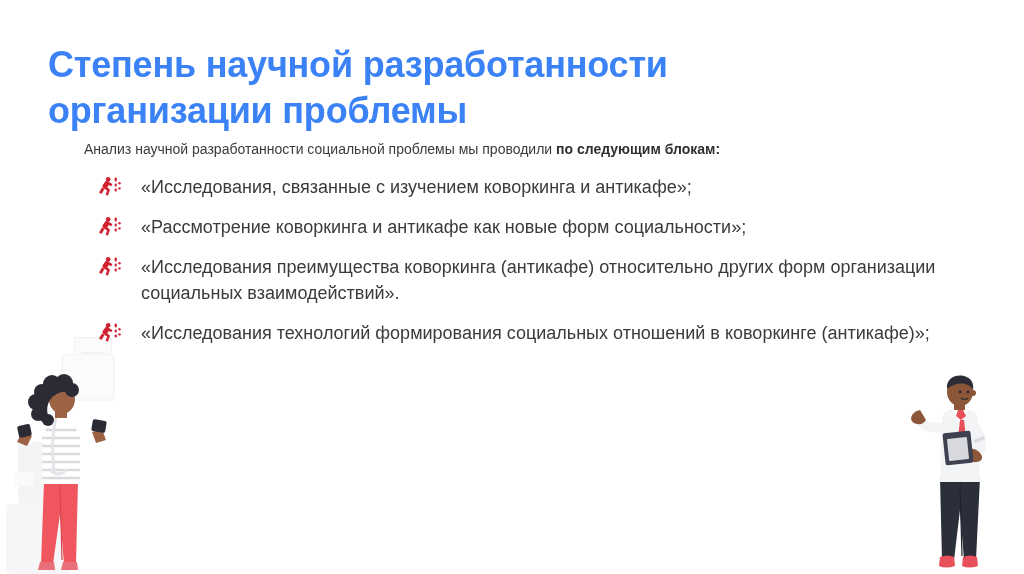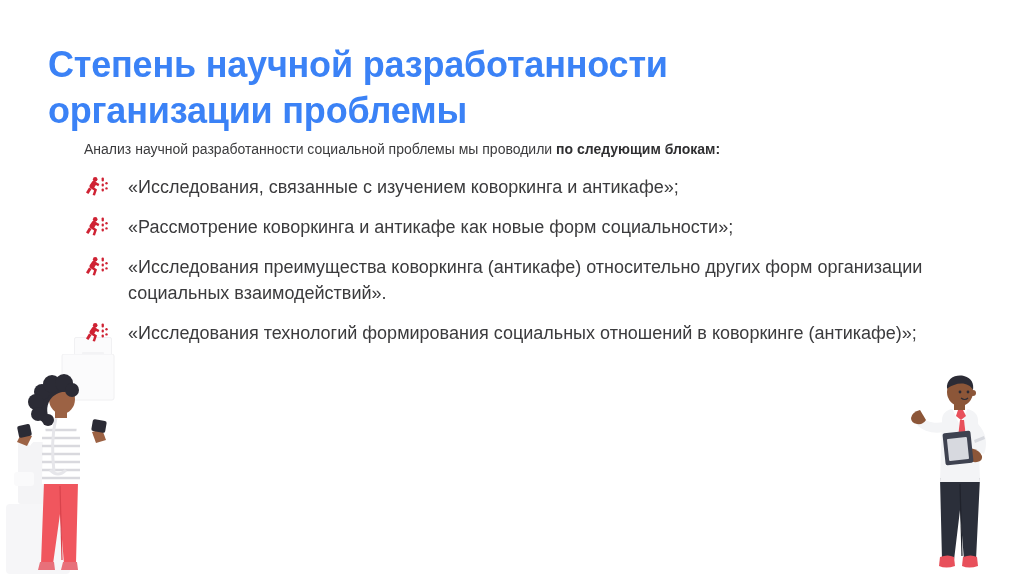--- a/index.html
+++ b/index.html
@@ -56,21 +56,21 @@
     width: 830px;
     margin: 0 0 14px 0;
   }
   .lead b {
     font-weight: bold;
     color: #2f2f31;
   }
 
   .bullets {
     list-style: none;
-    margin: 0;
+    margin: 13px;
     padding: 0;
   }
   .bullet {
     position: relative;
     padding-left: 44px;
     margin-bottom: 14px;
     font-size: 18px;
     line-height: 1.45;
     color: #3b3b3d;
     width: 830px;

